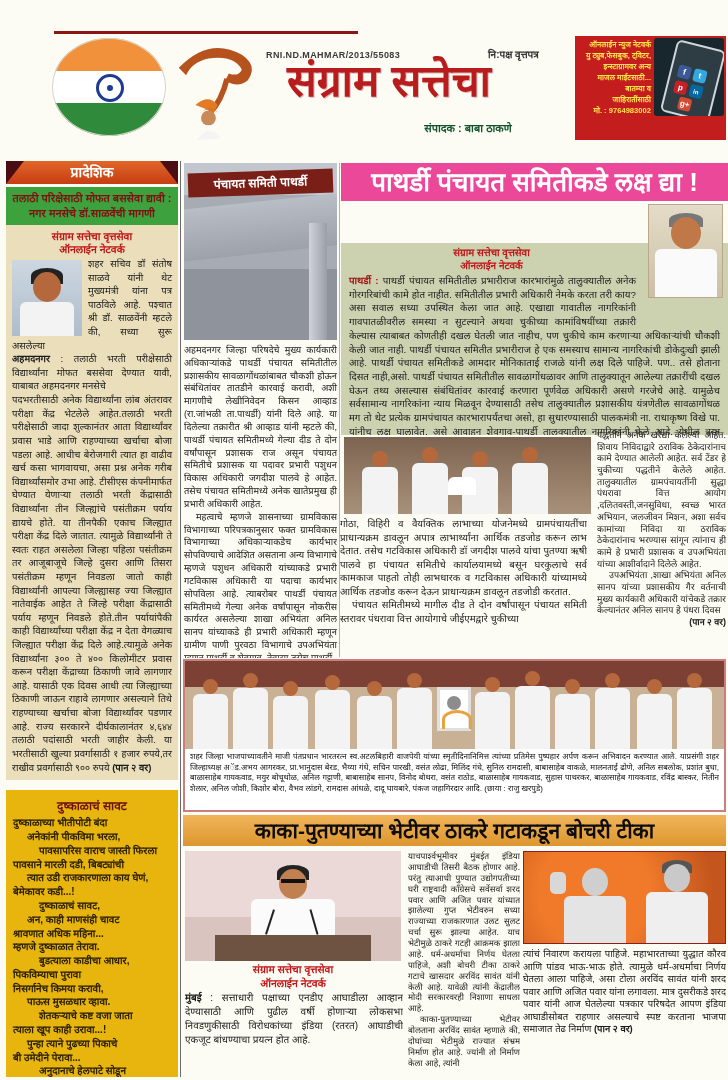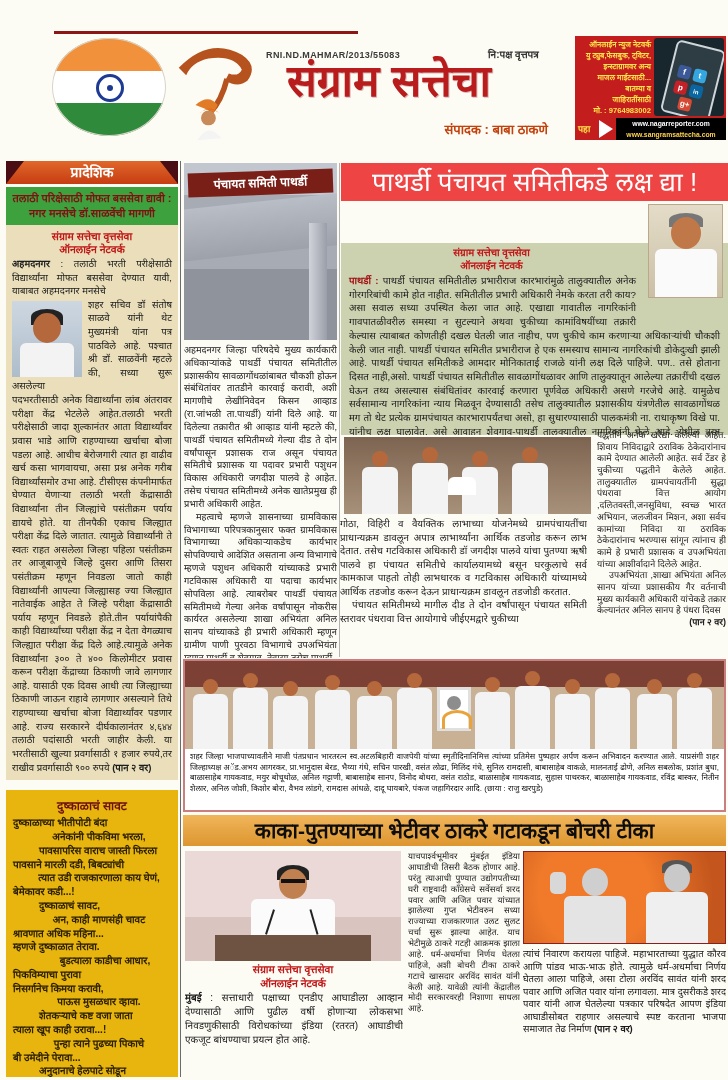--- a/index.html
+++ b/index.html
@@ -11,21 +11,21 @@
   .flag{left:52px;top:38px;width:114px;height:98px;border-radius:50%;
         background:linear-gradient(180deg,#f2913c 0 34%,#ffffff 34% 66%,#2f8a3b 66%);
         box-shadow:0 0 0 1px #d8d4c8 inset;}
   .chakra{position:absolute;left:44px;top:36px;width:22px;height:22px;border:3px solid #1e3a93;border-radius:50%;}
   .chakra::before{content:"";position:absolute;left:8px;top:8px;width:6px;height:6px;background:#1e3a93;border-radius:50%;}
   .bugle{left:166px;top:40px;width:96px;height:102px;}
   .rni-top{left:266px;top:50px;font-size:9px;font-weight:bold;color:#3a3a3a;letter-spacing:.4px;}
   .tagline{left:488px;top:47px;font-size:10px;font-weight:bold;color:#333;}
   .title{left:226px;top:56px;width:326px;text-align:center;font-size:44px;line-height:1.15;
          font-weight:800;color:#b91c1c;text-shadow:1px 1px 0 #d9b9b9;}
-  .editor{left:388px;top:120px;width:160px;text-align:right;font-size:13px;font-weight:bold;color:#c2410c;}
+  .editor{left:388px;top:120px;width:160px;text-align:center;font-size:11px;font-weight:bold;color:#14532d;}
   
   .adbox{left:575px;top:36px;width:151px;height:104px;background:#c41d1d;overflow:hidden;}
   .ad-lines{position:absolute;left:4px;top:3px;width:72px;color:#ffe24a;font-size:7.6px;font-weight:bold;line-height:1.45;text-align:right;}
   .phonepic{position:absolute;right:2px;top:2px;width:70px;height:78px;background:#18262e;border-radius:3px;overflow:hidden;}
   .phone{position:absolute;left:14px;top:6px;width:46px;height:70px;background:#2e3c44;border:2px solid #cfd6da;border-radius:6px;transform:rotate(14deg);}
   .soc{position:absolute;width:13px;height:13px;border-radius:3px;color:#fff;font-size:8px;font-weight:bold;
        display:flex;align-items:center;justify-content:center;}
   .soc.f{background:#3b5998;left:6px;top:22px;}
   .soc.t{background:#34a7e0;left:22px;top:22px;}
   .soc.in{background:#0a66a0;left:22px;top:38px;font-size:6px;}
@@ -56,33 +56,33 @@
   .plabel{font-weight:bold;}
   .photo-salve{float:left;width:70px;height:76px;margin:3px 6px 2px 0;background:linear-gradient(180deg,#cdd7e1,#aebdca);
                position:relative;overflow:hidden;}
   .head{position:absolute;border-radius:50%;background:#b5683c;}
   .torso{position:absolute;background:#f3f3f3;border-radius:6px 6px 0 0;}
   .hair{position:absolute;background:#222;border-radius:50% 50% 0 0;}
   .cont{font-weight:bold;}
   .poem{margin-top:10px;background:#e7b50d;padding:7px 7px 9px;color:#2d2000;}
   .poem-title{text-align:center;font-size:12px;font-weight:800;color:#6e1010;margin-bottom:2px;}
   .poem-line{font-size:10px;font-weight:bold;line-height:1.38;}
-  .poem-line:nth-child(3n){padding-left:14px;text-align:center;}
+  .poem-line:nth-child(3n){padding-left:14px;}
   .poem-line:nth-child(4n){padding-left:26px;}
   
   .vrule1{left:180px;top:161px;width:1px;height:916px;background:#6b6b6b;}
   .vrule2{left:339px;top:163px;width:1px;height:494px;background:#b3b3b3;}
   
   .photo-building{left:184px;top:163px;width:153px;height:177px;background:linear-gradient(180deg,#c2c6cf 0 18%,#a7abb4 18% 60%,#8f939c 60%);overflow:hidden;}
   .bsign{position:absolute;left:4px;top:8px;width:145px;height:24px;background:#7a1f18;color:#fff;
          font-size:12px;font-weight:bold;text-align:center;line-height:24px;transform:rotate(-2deg);}
   .beam{position:absolute;left:-10px;top:38px;width:180px;height:52px;background:linear-gradient(180deg,#b9bdc6,#9da1aa);transform:skewY(-6deg);}
   .pillar{position:absolute;right:10px;top:60px;width:18px;height:120px;background:linear-gradient(90deg,#d0d3da,#9a9ea8);}
-  .headline1{left:341px;top:163px;width:387px;height:38px;background:#ef4444;color:#fff;font-size:26px;
-             font-weight:400;text-align:center;line-height:38px;white-space:nowrap;overflow:hidden;}
+  .headline1{left:341px;top:163px;width:387px;height:38px;background:#ec4899;color:#fff;font-size:26px;
+             font-weight:700;text-align:center;line-height:38px;white-space:nowrap;overflow:hidden;}
   .subhead{left:341px;top:201px;width:387px;height:41px;background:#f8f3d4;color:#0e0e0e;font-size:28px;
            font-weight:800;line-height:41px;padding-left:10px;box-sizing:border-box;}
   .photo-vikhe{left:648px;top:204px;width:73px;height:92px;background:linear-gradient(180deg,#e4dcc8,#cbc0a6);
                border:1px solid #b9a98a;z-index:5;overflow:hidden;}
   .leadbox{left:341px;top:243px;width:387px;height:192px;background:#ccd2b0;padding:3px 8px;box-sizing:border-box;overflow:hidden;}
   .leadbox .byline{margin-right:86px;font-size:10px;}
   .leadtext{font-size:9.8px;line-height:1.4;text-align:justify;margin-top:2px;}
   .redlabel{color:#a01212;font-weight:800;}
   .spacer-r{float:right;width:84px;height:52px;}
   .colL{left:184px;top:344px;width:153px;height:314px;font-size:9.3px;line-height:1.38;text-align:justify;overflow:hidden;}
@@ -146,53 +146,45 @@
     </div>
     <div class="phonepic">
       <div class="phone">
         <span class="soc f">f</span>
         <span class="soc t">t</span>
         <span class="soc in">in</span>
         <span class="soc p">p</span>
         <span class="soc g">g+</span>
       </div>
     </div>
-    <div class="adstrip">
-      <span class="see">पहा</span>
-      <span class="arrow"></span>
-      <div class="urls">
-        <div class="u1">www.nagarreporter.com</div>
-        <div class="u2">www.sangramsattecha.com</div>
-      </div>
-    </div>
   </div>
 
 
   <div class="abs vrule1"></div>
   <div class="abs vrule2"></div>
 
   <aside class="abs sidebar">
     <div class="pradeshik">प्रादेशिक</div>
     <div class="s-head">तलाठी परिक्षेसाठी मोफत बससेवा द्यावी : नगर मनसेचे डॉ.साळवेंची मागणी</div>
     <div class="s-article">
       <div class="byline">
         <div>संग्राम सत्तेचा वृत्तसेवा</div>
         <div>ऑनलाईन नेटवर्क</div>
       </div>
       <div>
-        <span class="plabel">अहमदनगर</span>
-        <span>: तलाठी भरती परीक्षेसाठी विद्यार्थ्यांना मोफत बससेवा देण्यात यावी, याबाबत अहमदनगर मनसेचे</span>
-      </div>
-      <div>
         <div class="photo-salve">
           <div class="hair" style="left:19px;top:8px;width:32px;height:16px;"></div>
           <div class="head" style="left:21px;top:12px;width:28px;height:30px;"></div>
           <div class="torso" style="left:8px;top:42px;width:54px;height:34px;"></div>
         </div>
         <span>शहर सचिव डॉ संतोष साळवे यांनी थेट मुख्यमंत्री यांना पत्र पाठविले आहे. पश्चात श्री डॉ. साळवेंनी म्हटले की, सध्या सुरू असलेल्या</span>
+      </div>
+      <div>
+        <span class="plabel">अहमदनगर</span>
+        <span>: तलाठी भरती परीक्षेसाठी विद्यार्थ्यांना मोफत बससेवा देण्यात यावी, याबाबत अहमदनगर मनसेचे</span>
       </div>
       <div>
         <span>पदभरतीसाठी अनेक विद्यार्थ्यांना लांब अंतरावर परीक्षा केंद्र भेटलेले आहेत.तलाठी भरती परीक्षेसाठी जादा शुल्कानंतर आता विद्यार्थ्यांवर प्रवास भाडे आणि राहण्याच्या खर्चाचा बोजा पडला आहे. आधीच बेरोजगारी त्यात हा वाढीव खर्च कसा भागवायचा, असा प्रश्न अनेक गरीब विद्यार्थ्यांसमोर उभा आहे. टीसीएस कंपनीमार्फत घेण्यात येणाऱ्या तलाठी भरती केंद्रासाठी विद्यार्थ्यांना तीन जिल्ह्यांचे पसंतीक्रम पर्याय द्यायचे होते. या तीनपैकी एकाच जिल्ह्यात परीक्षा केंद्र दिले जातात. त्यामुळे विद्यार्थ्यांनी ते स्वतः राहत असलेला जिल्हा पहिला पसंतीक्रम तर आजूबाजूचे जिल्हे दुसरा आणि तिसरा पसंतीक्रम म्हणून निवडला जातो काही विद्यार्थ्यांनी आपल्या जिल्ह्यासह ज्या जिल्ह्यात नातेवाईक आहेत ते जिल्हे परीक्षा केंद्रासाठी पर्याय म्हणून निवडले होते.तीन पर्यायांपैकी काही विद्यार्थ्यांच्या परीक्षा केंद्र न देता वेगळ्याच जिल्ह्यात परीक्षा केंद्र दिले आहे.त्यामुळे अनेक विद्यार्थ्यांना ३०० ते ४०० किलोमीटर प्रवास करून परीक्षा केंद्राच्या ठिकाणी जावे लागणार आहे. यासाठी एक दिवस आधी त्या जिल्ह्याच्या ठिकाणी जाऊन राहावे लागणार असल्याने तिथे राहण्याच्या खर्चाचा बोजा विद्यार्थ्यांवर पडणार आहे. राज्य सरकारने दीर्घकालानंतर ४,६४४ तलाठी पदांसाठी भरती जाहीर केली. या भरतीसाठी खुल्या प्रवर्गासाठी १ हजार रुपये,तर राखीव प्रवर्गासाठी ९०० रुपये</span>
         <span class="cont">(पान २ वर)</span>
       </div>
     </div>
     <div class="poem">
       <div class="poem-title">दुष्काळाचं सावट</div>
       <div class="poem-line">दुष्काळाच्या भीतीपोटी बंदा</div>
       <div class="poem-line">अनेकांनी पीकविमा भरला,</div>
@@ -316,20 +308,21 @@
     <div>संग्राम सत्तेचा वृत्तसेवा</div>
     <div>ऑनलाईन नेटवर्क</div>
   </div>
   <div class="abs colB1">
     <span class="plabel">मुंबई</span>
     <span>: सत्ताधारी पक्षाच्या एनडीए आघाडीला आव्हान देण्यासाठी आणि पुढील वर्षी होणाऱ्या लोकसभा निवडणुकीसाठी विरोधकांच्या इंडिया (रतरत) आघाडीची एकजूट बांधण्याचा प्रयत्न होत आहे.</span>
   </div>
 
   <div class="abs colB2">
     <p style="margin:0;">याचपार्श्वभूमीवर मुंबईत इंडिया आघाडीची तिसरी बैठक होणार आहे. परंतु त्याआधी पुण्यात उद्योगपतीच्या घरी राष्ट्रवादी काँग्रेसचे सर्वेसर्वा शरद पवार आणि अजित पवार यांच्यात झालेल्या गुप्त भेटीवरुन सध्या राज्याच्या राजकारणात उलट सुलट चर्चा सुरू झाल्या आहेत. याच भेटीमुळे ठाकरे गटही आक्रमक झाला आहे. धर्म-अधर्माचा निर्णय घेतला पाहिजे, अशी बोचरी टीका ठाकरे गटाचे खासदार अरविंद सावंत यांनी केली आहे. यावेळी त्यांनी केंद्रातील मोदी सरकारवरही निशाणा साधला आहे.</p>
+    <p style="margin:0;" class="indent">काका-पुतण्याच्या भेटीवर बोलताना अरविंद सावंत म्हणाले की, दोघांच्या भेटीमुळे राज्यात संभ्रम निर्माण होत आहे. ज्यांनी तो निर्माण केला आहे, त्यांनी</p>
   </div>
 
   <div class="abs photo-pawar">
     <div class="head" style="left:58px;top:16px;width:26px;height:28px;background:#cfcfcf;"></div>
     <div class="torso" style="left:40px;top:44px;width:62px;height:48px;background:#e4e4e4;"></div>
     <div style="position:absolute;left:26px;top:20px;width:16px;height:22px;background:#d8d8d8;border-radius:5px;"></div>
     <div class="hair" style="left:138px;top:8px;width:30px;height:13px;background:#555;"></div>
     <div class="head" style="left:140px;top:12px;width:26px;height:28px;background:#c9c9c9;"></div>
     <div class="torso" style="left:122px;top:40px;width:62px;height:52px;background:#efefef;"></div>
   </div>

